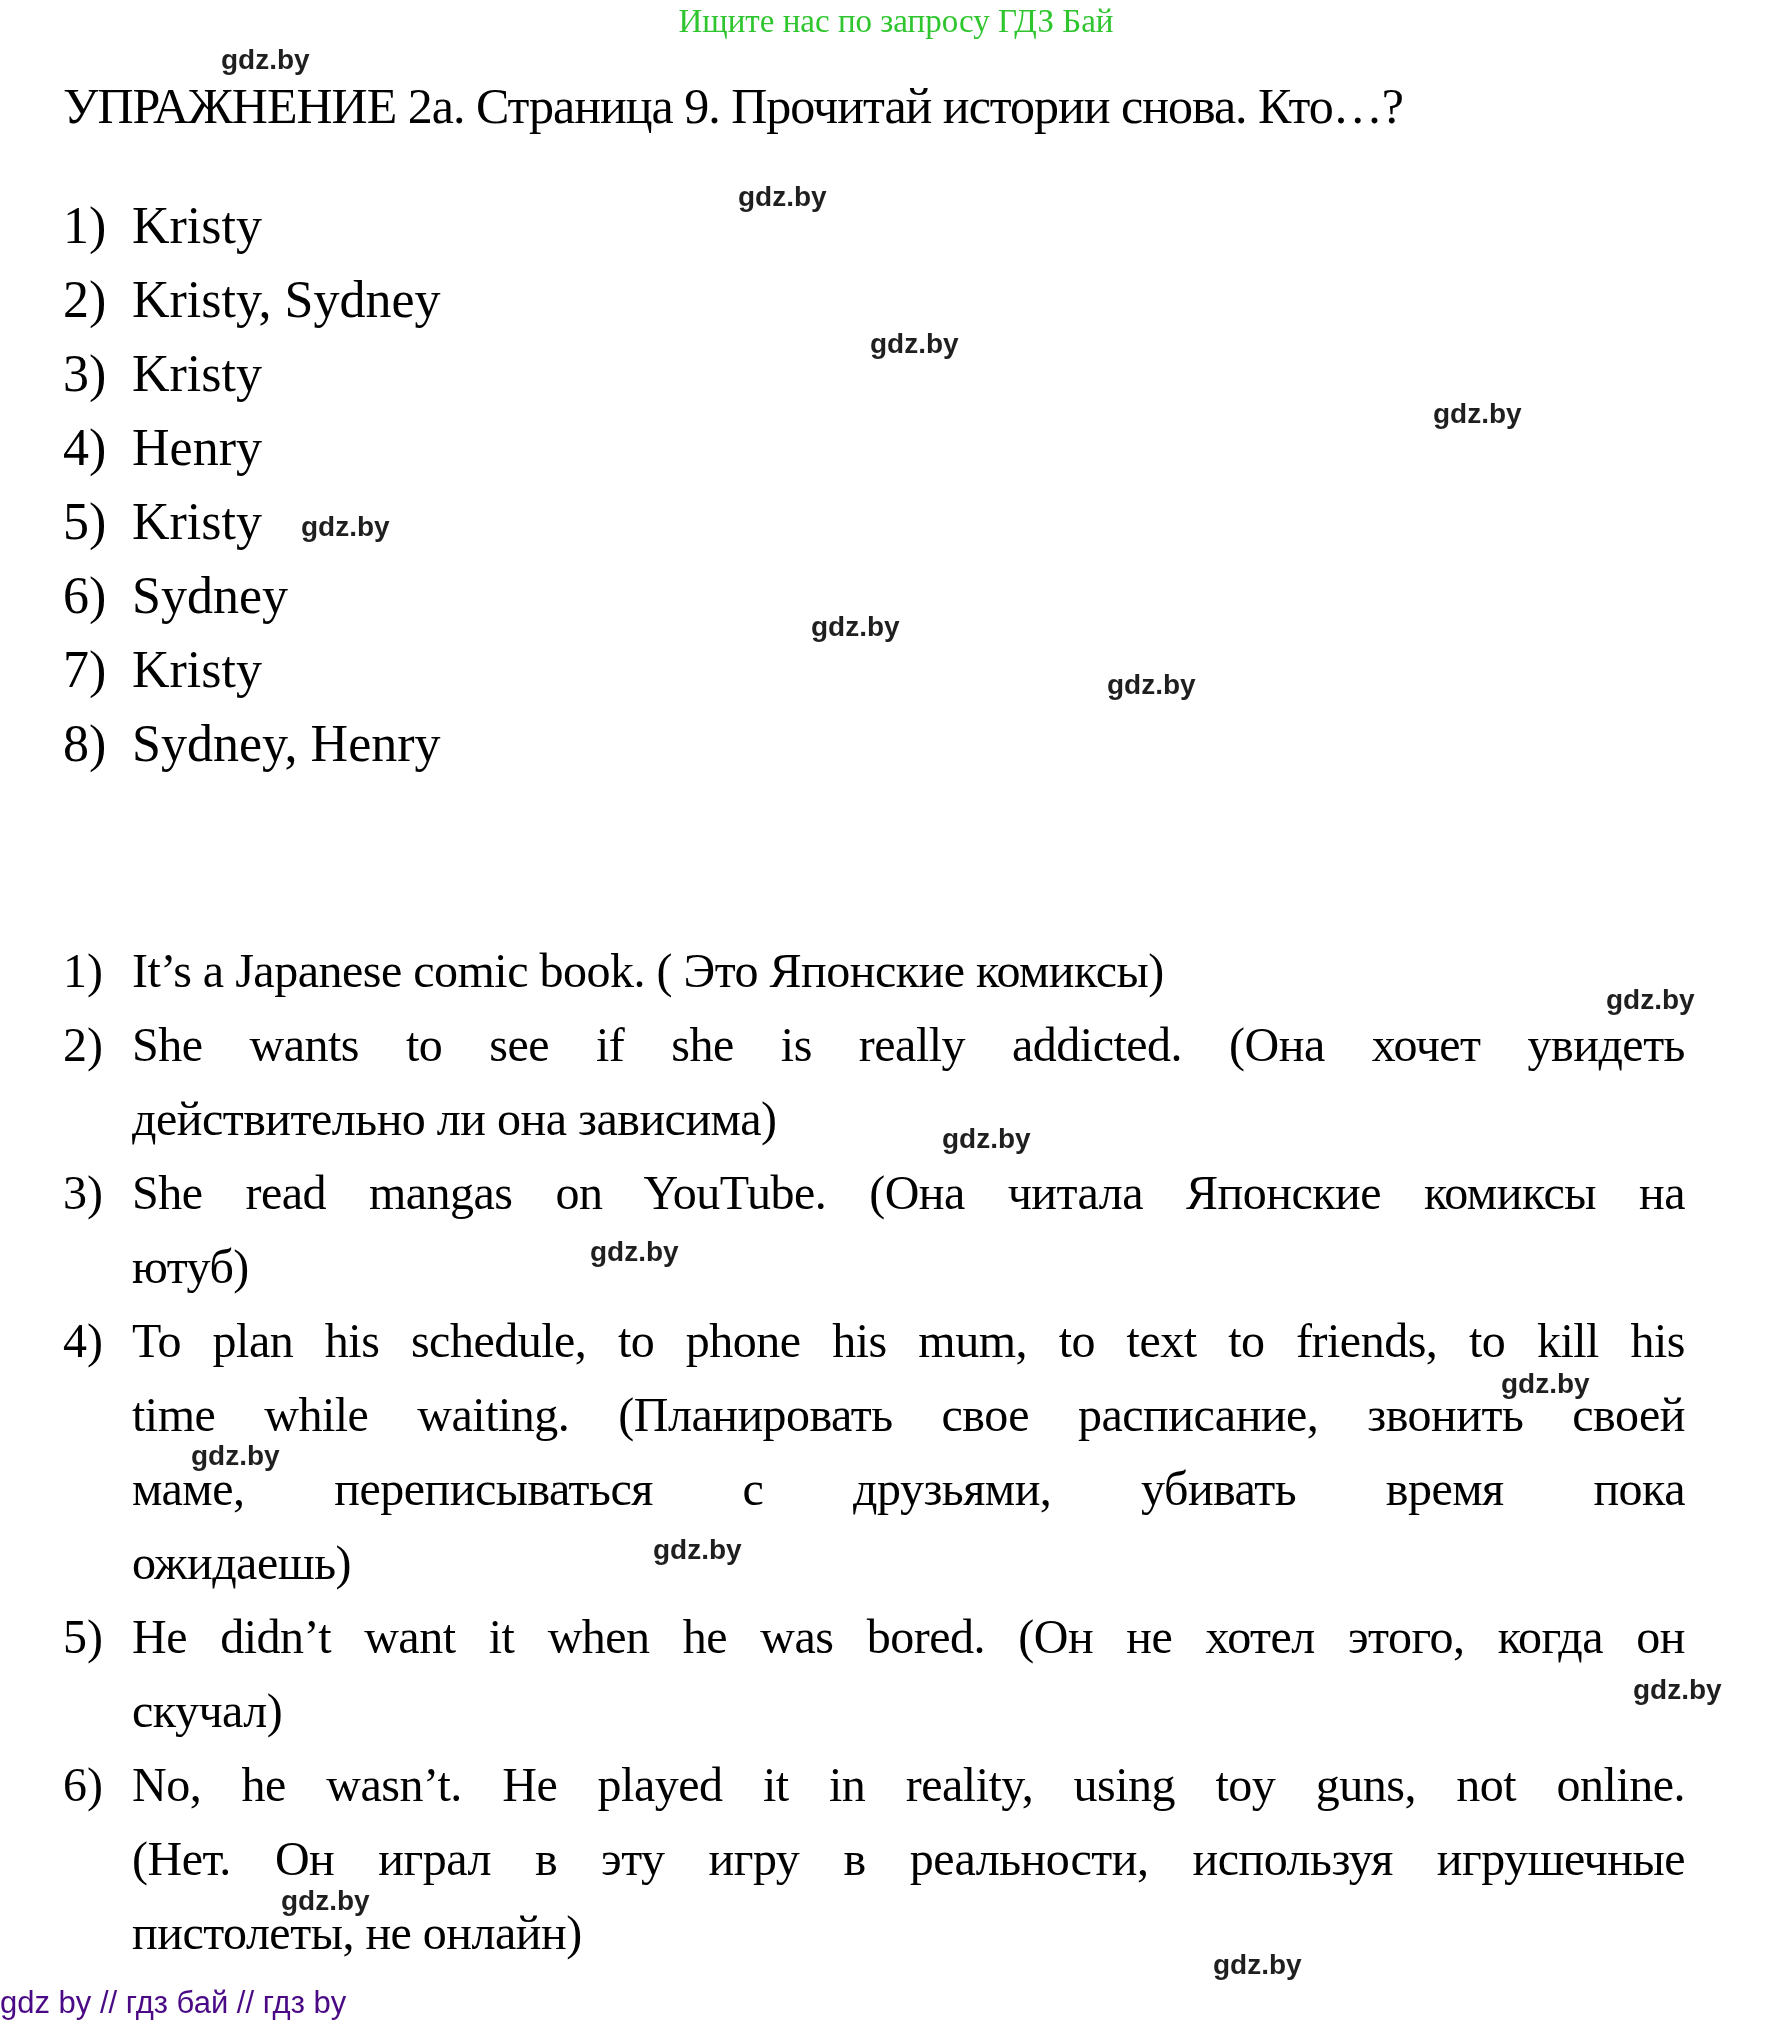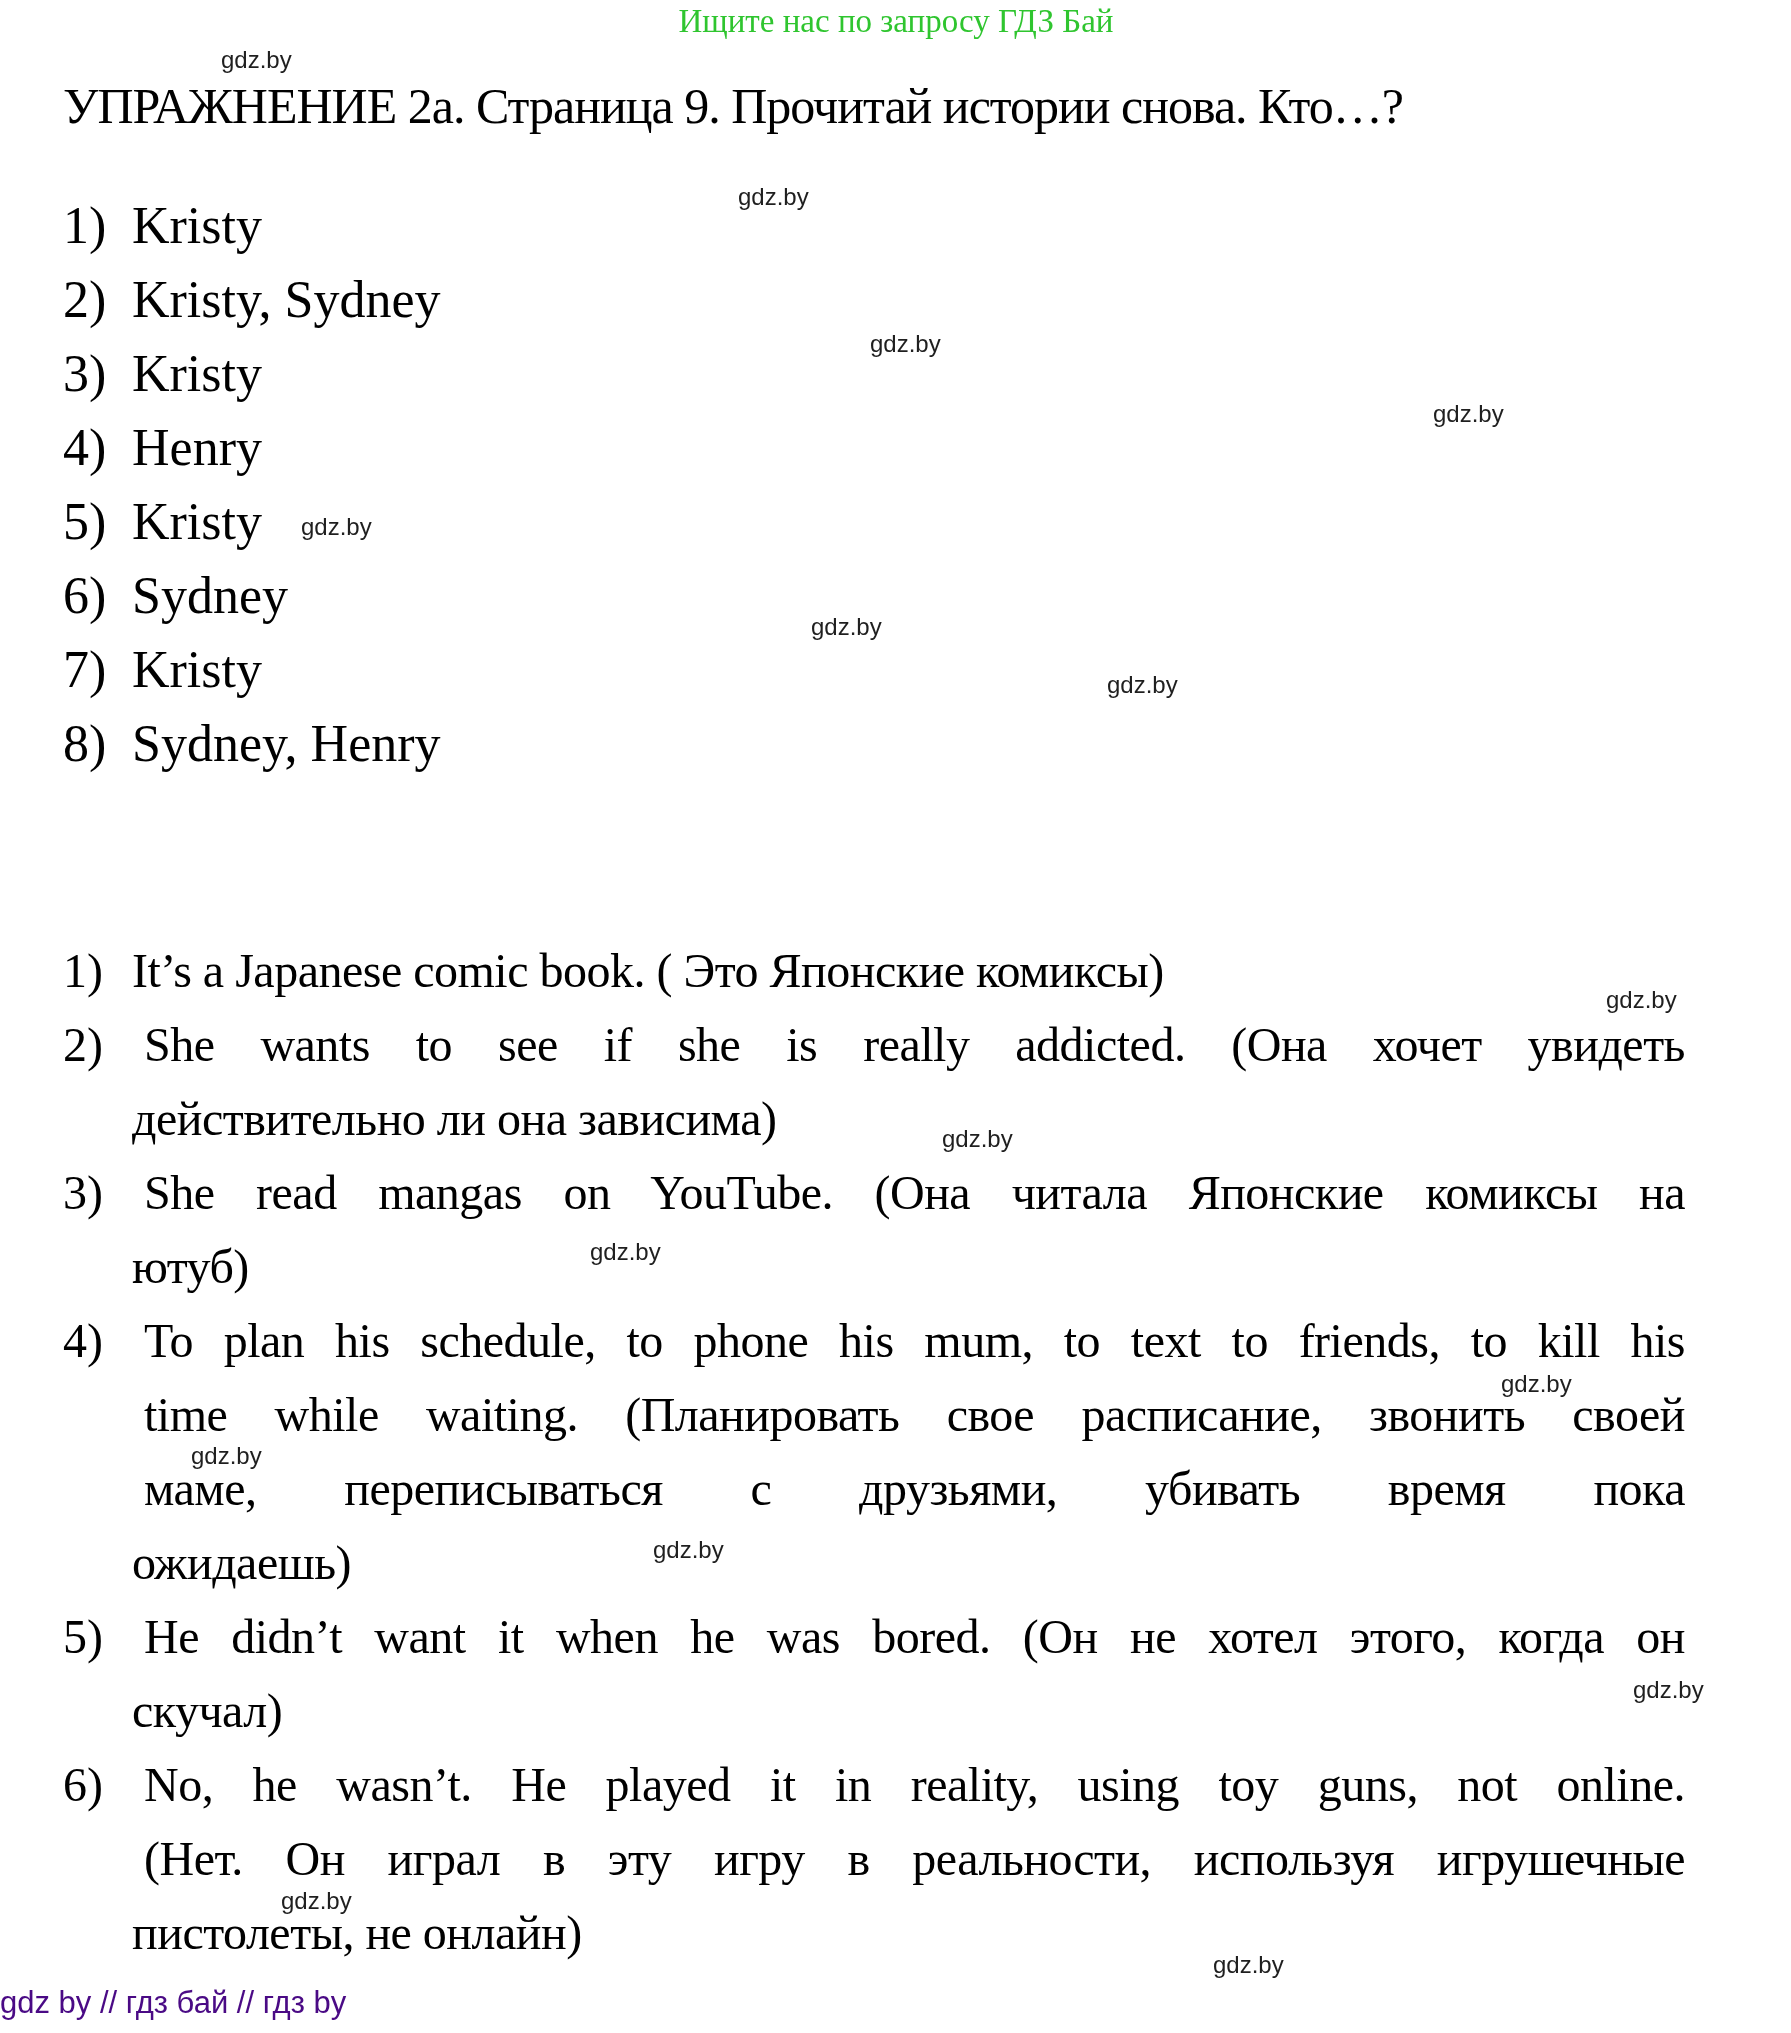--- a/index.html
+++ b/index.html
@@ -18,24 +18,25 @@
     width: 100%;
     text-align: center;
     font-family: Liberation Serif, serif;
     font-size: 33px;
     line-height: 38px;
     color: #2fc52f;
   }
   .wm {
     position: absolute;
     font-family: "Liberation Sans", sans-serif;
-    font-size: 24px;
+    font-size: 28px;
     line-height: 35px;
     color: #1f1f1f;
     white-space: nowrap;
+    font-weight: bold;
   }
   .heading {
     position: absolute;
     left: 63px;
     margin: 0;
     font-weight: normal;
     font-size: 50px;
     line-height: 74px;
     letter-spacing: -1px;
     white-space: nowrap;
@@ -60,21 +61,21 @@
     position: absolute;
     left: 0; top: 0;
     height: 74px; line-height: 74px;
   }
   .list-2b .content { margin-left: 69px; width: 1553px; }
   .line {
     height: 74px;
     line-height: 74px;
     letter-spacing: -0.5px;
   }
-  .jl { text-align: justify; text-align-last: justify; margin-left: 12px; }
+  .jl { text-align: justify; text-align-last: justify; }
   .last { text-align: right; text-align-last: left; }
   .footer {
     position: absolute;
     top: 1984px; left: 0;
     width: 100%;
     font-family: "Liberation Sans", sans-serif;
     font-size: 31px;
     line-height: 38px;
     color: #4a0a85;
   }

